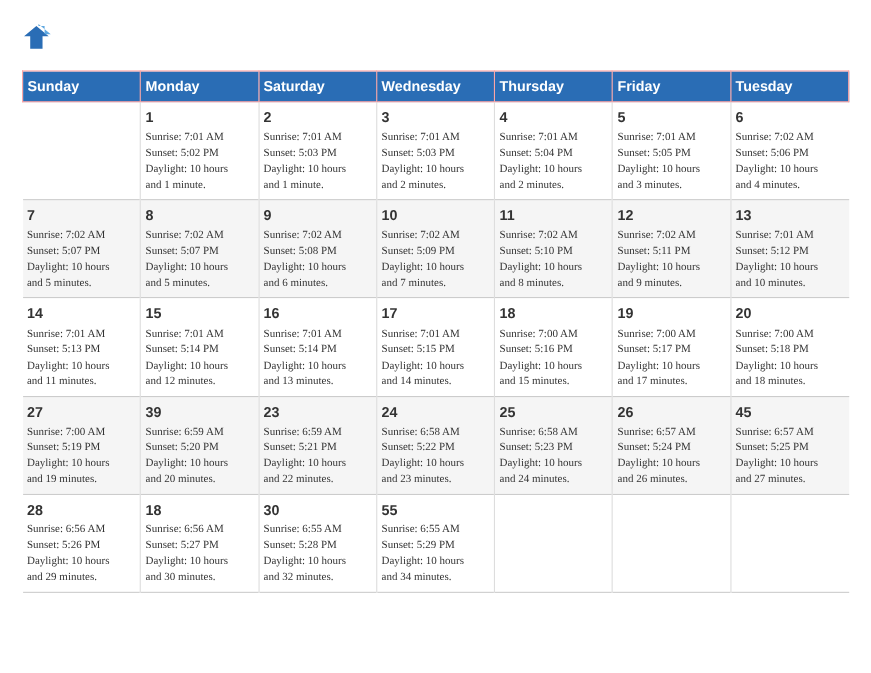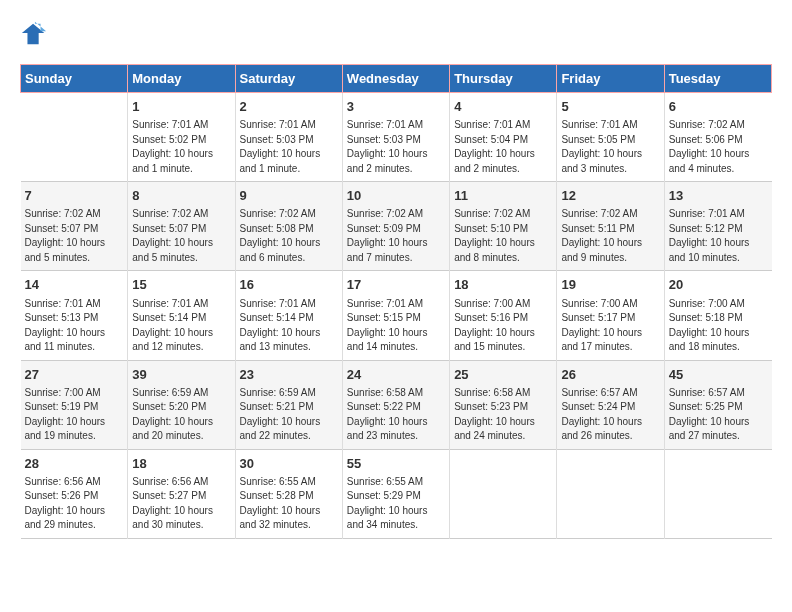--- a/index.html
+++ b/index.html
@@ -84,20 +84,21 @@
       font-size: 13px;
       font-weight: bold;
       color: #333;
       display: block;
       margin-bottom: 2px;
     }
     .cell-info {
       font-size: 10px;
       color: #333;
       line-height: 1.45;
+      font-family: Liberation Serif, serif;
     }
     tbody tr:nth-child(odd) {
       background: #fff;
     }
     tbody tr:nth-child(even) {
       background: #f5f5f5;
     }
   </style>
 </head>
 <body>

